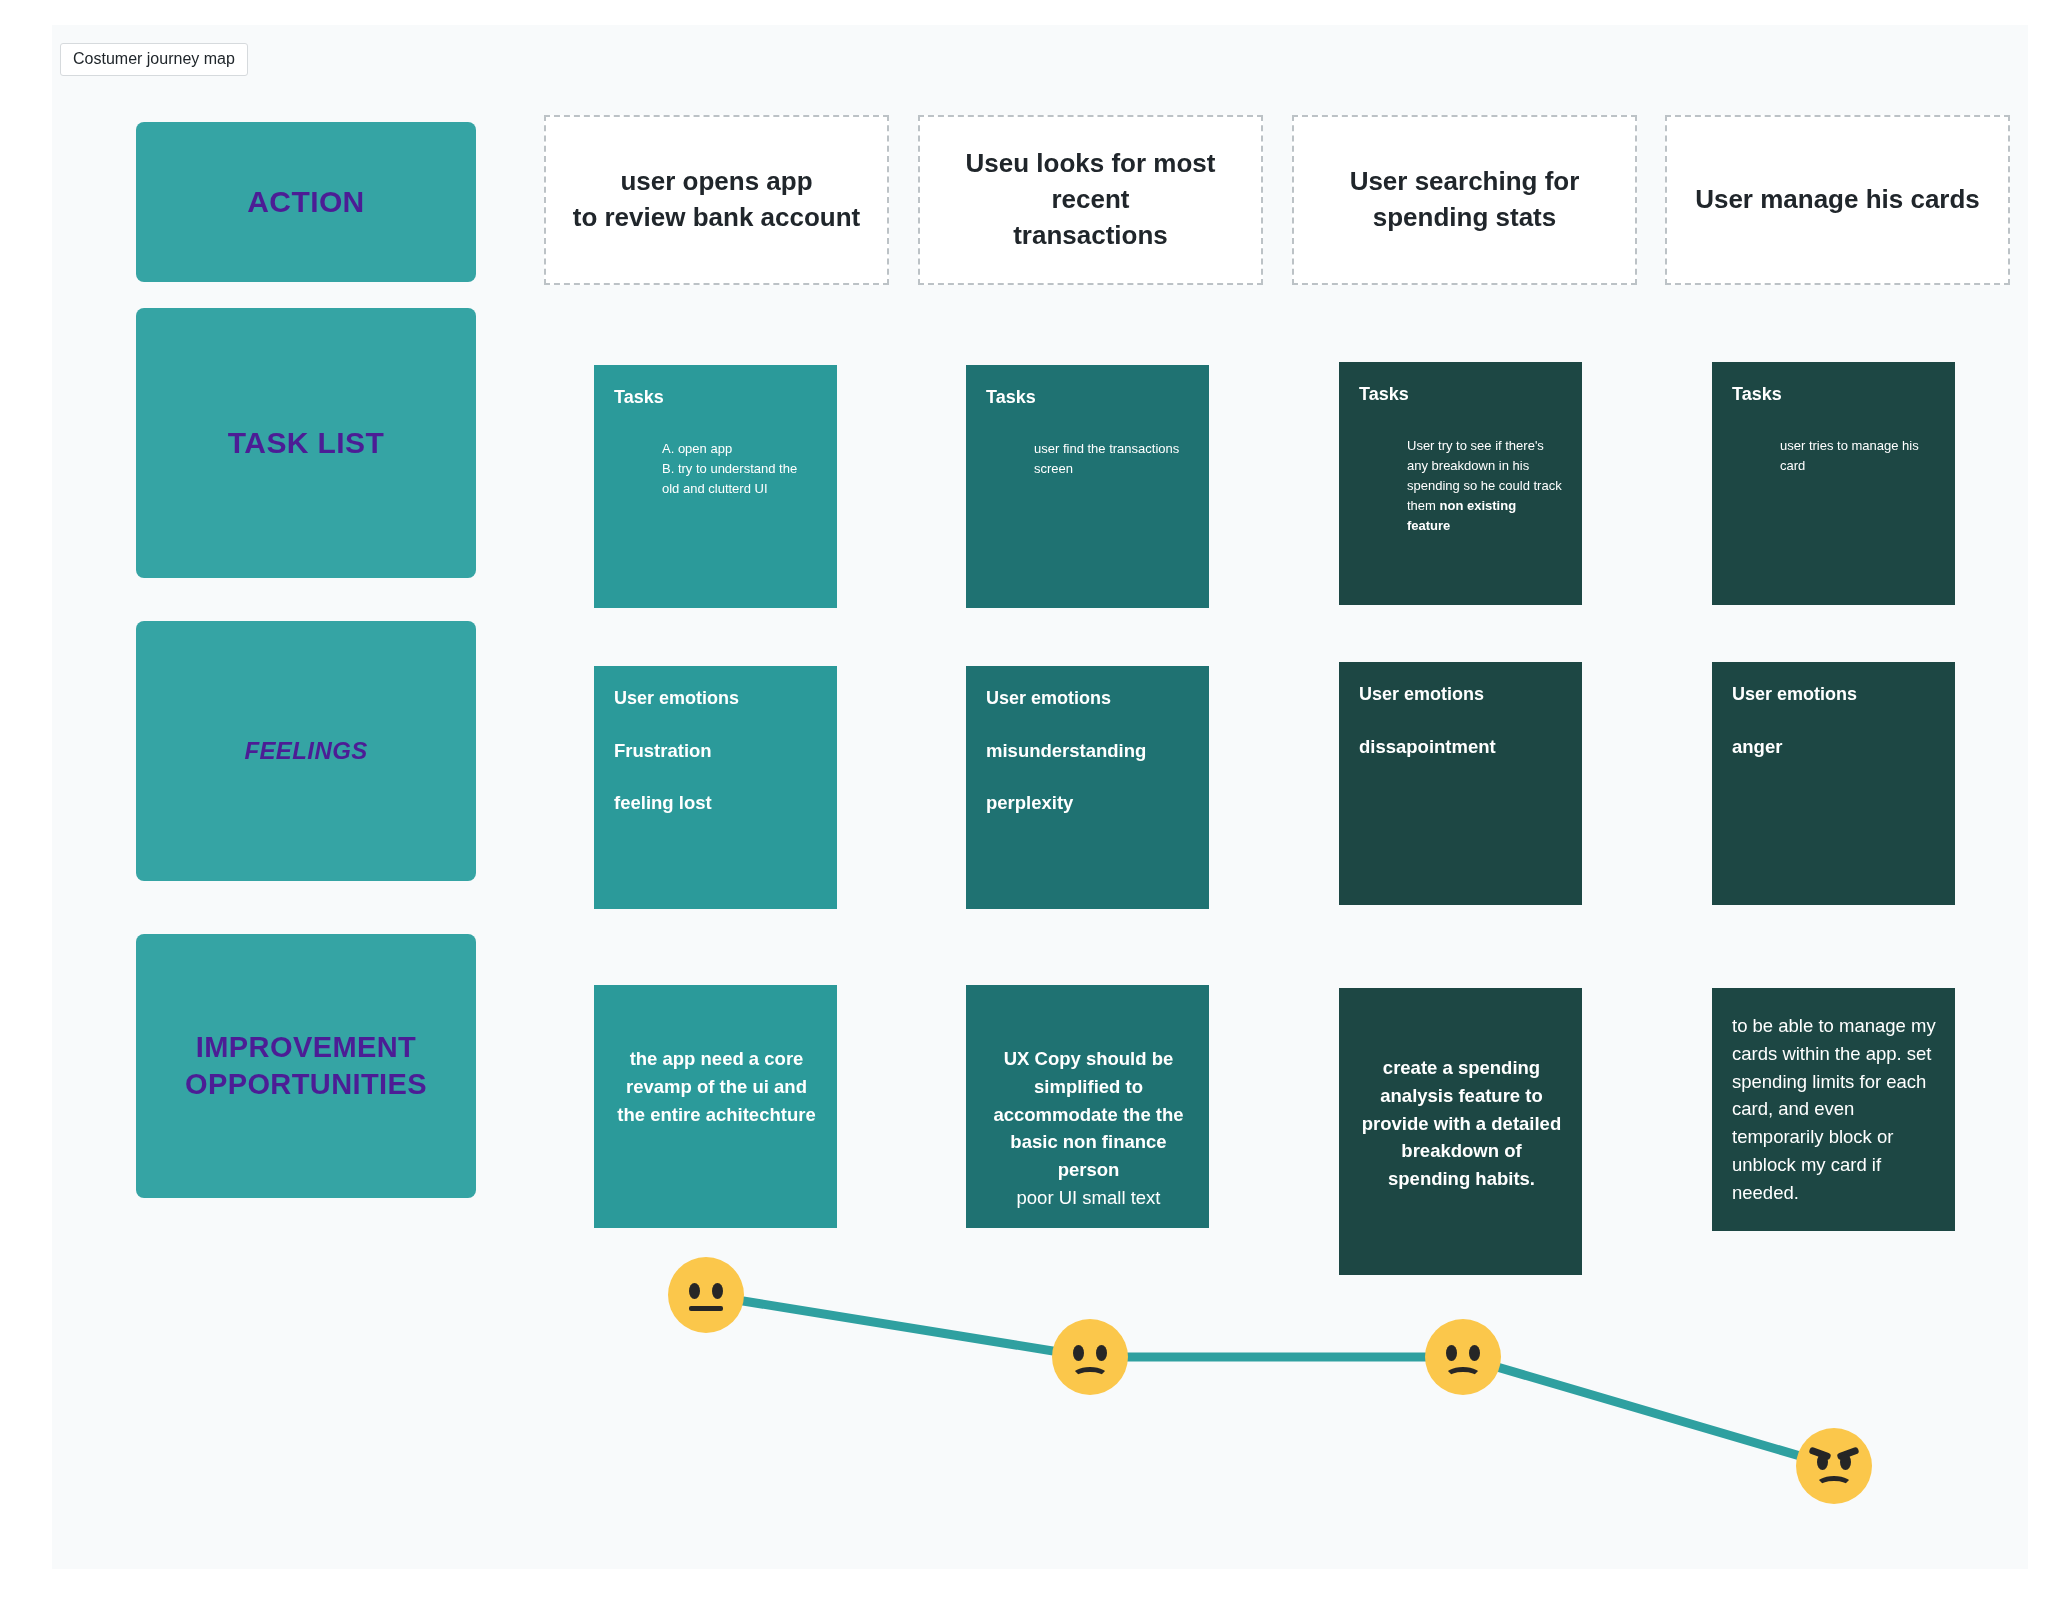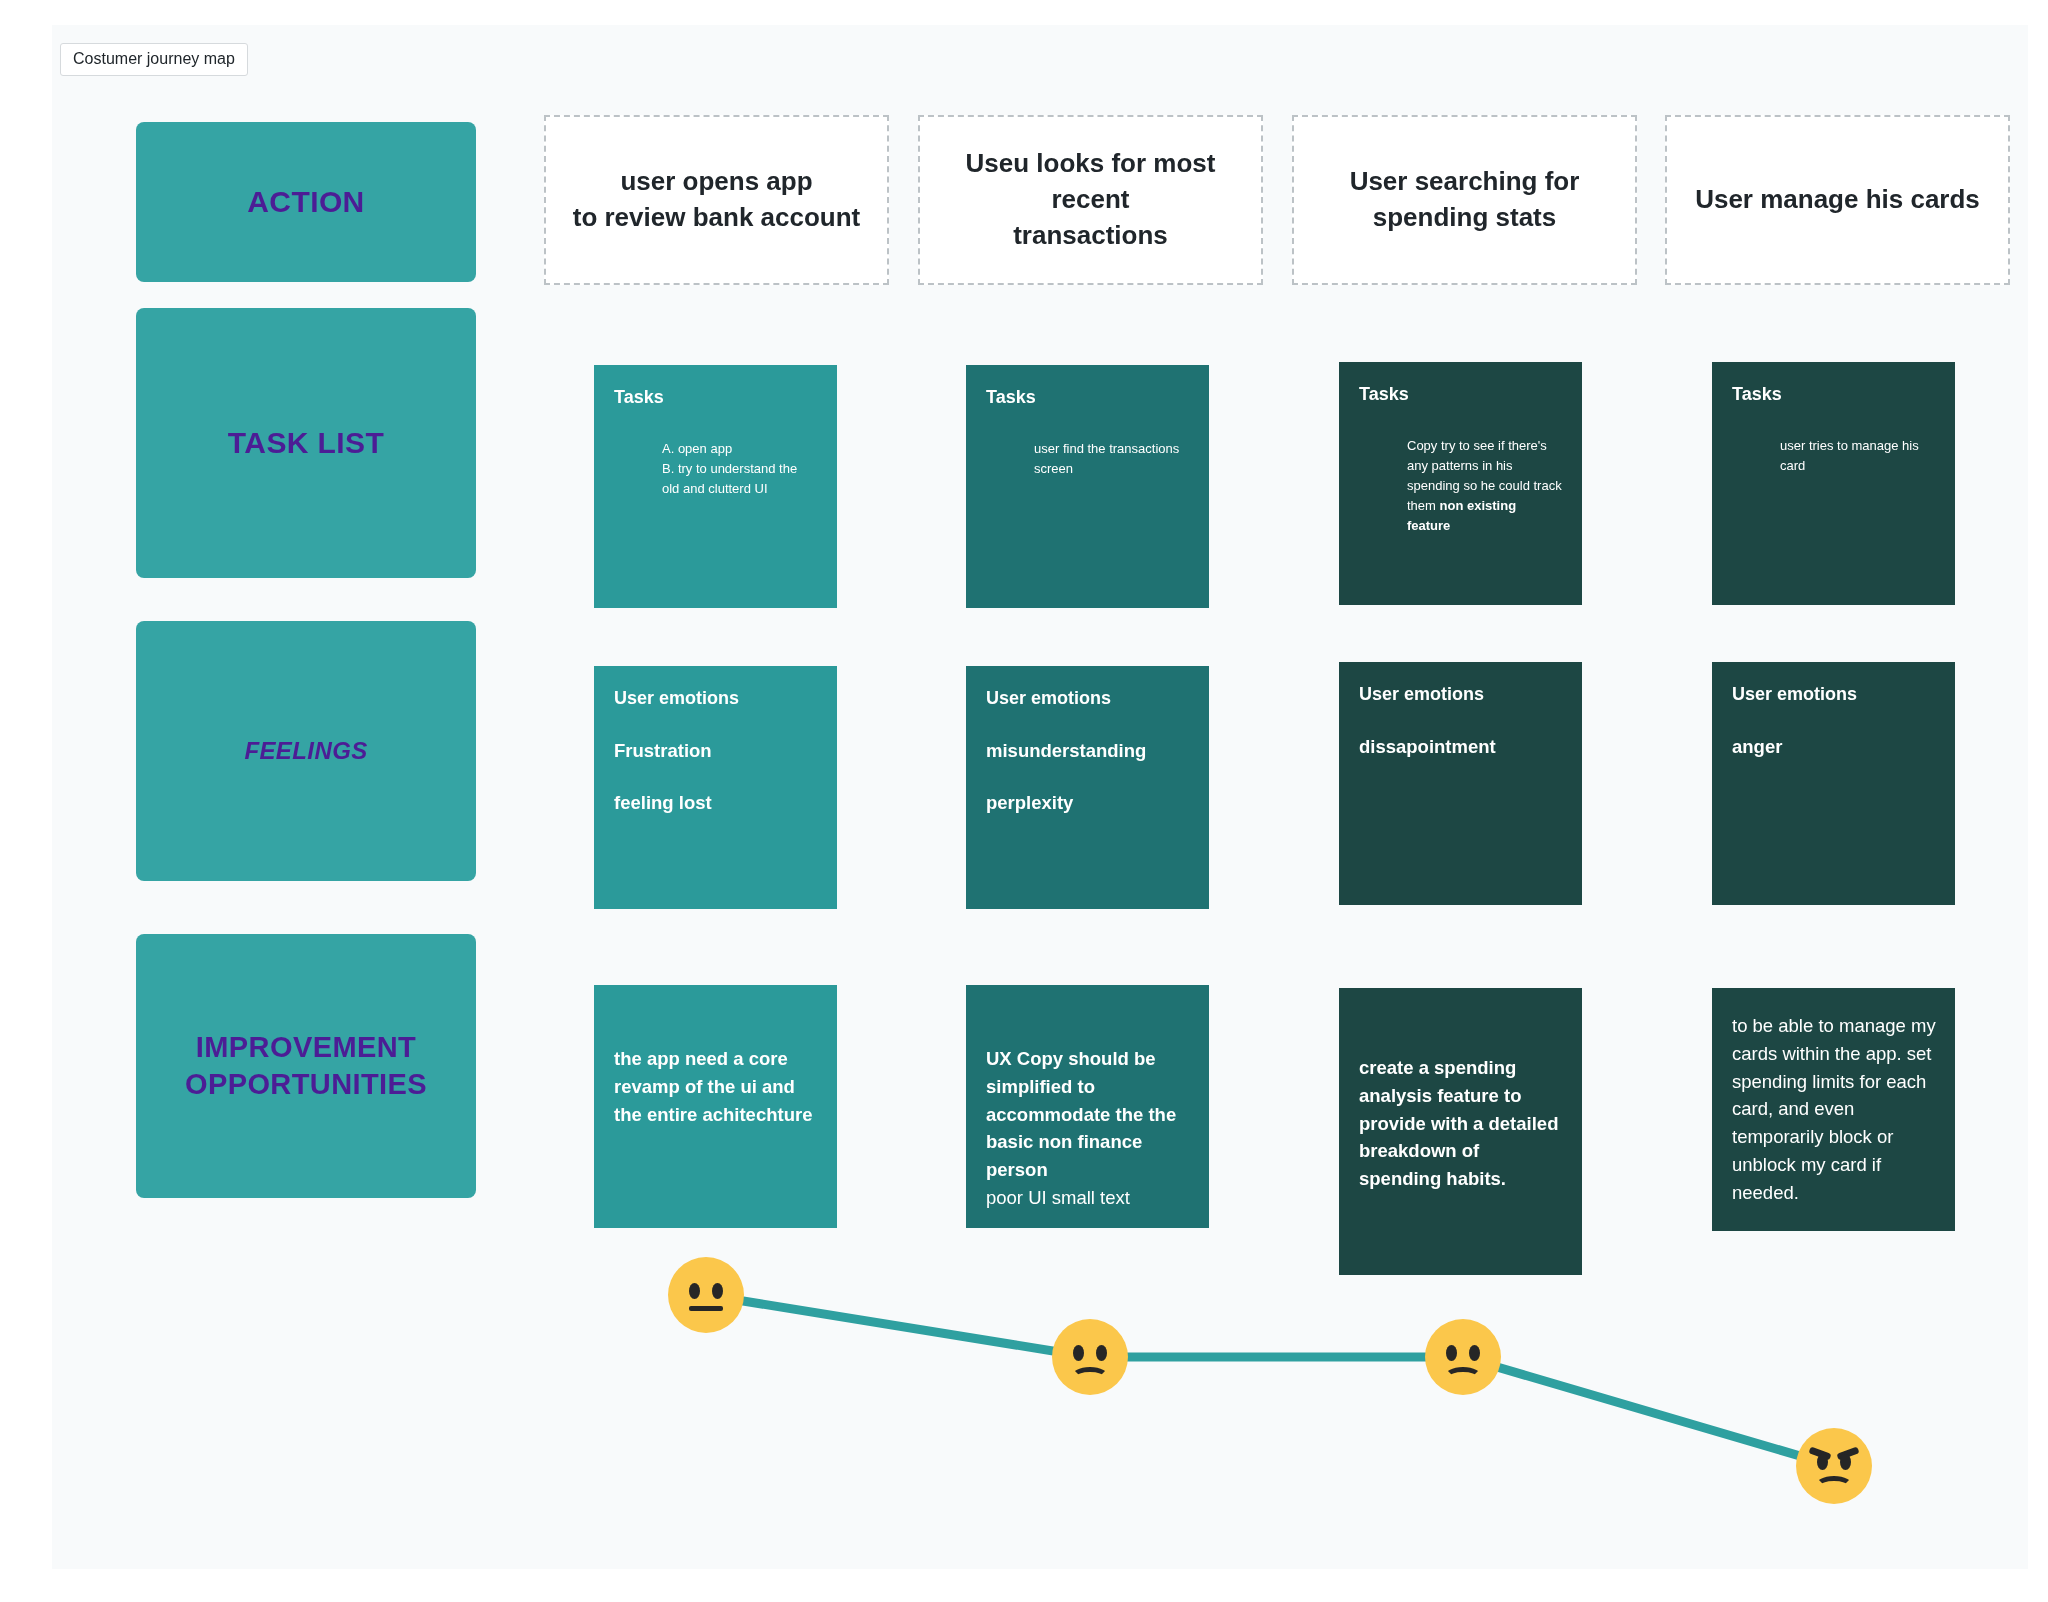--- a/index.html
+++ b/index.html
@@ -137,21 +137,21 @@
   .imp4 { left: 1660px; top: 963px; width: 243px; height: 243px; }
 
   .imp-inner {
     position: absolute;
     left: 20px;
     right: 18px;
     font-size: 18.5px;
     line-height: 1.5;
     white-space: pre-line;
   }
-  .imp-inner.bold { font-weight: bold; }
+  .imp-inner.bold { font-weight: bold; text-align: center; }
   .imp1 .imp-inner { top: 60px; }
   .imp2 .imp-inner { top: 60px; }
   .imp3 .imp-inner { top: 66px; }
   .imp4 .imp-inner { top: 24px; }
 
   .imp-sub {
     display: block;
     font-weight: normal;
     font-size: 18.5px;
   }
@@ -247,21 +247,21 @@
       <div class="card-title">Tasks</div>
       <div class="card-body">A. open app
 B. try to understand the old and clutterd UI</div>
     </div>
     <div class="card task2 teal-mid">
       <div class="card-title">Tasks</div>
       <div class="card-body">user find the transactions screen</div>
     </div>
     <div class="card task3 teal-dark">
       <div class="card-title">Tasks</div>
-      <div class="card-body"><span> Copy try to see if there's any patterns in his spending so he could track them </span><b>non existing feature</b></div>
+      <div class="card-body"><span> User try to see if there's any breakdown in his spending so he could track them </span><b>non existing feature</b></div>
     </div>
     <div class="card task4 teal-dark">
       <div class="card-title">Tasks</div>
       <div class="card-body">user tries to manage his card</div>
     </div>
 
     <div class="card feel1 teal-light">
       <div class="card-title">User emotions</div>
       <div class="feel-line">Frustration</div>
       <div class="feel-line">feeling lost</div>

